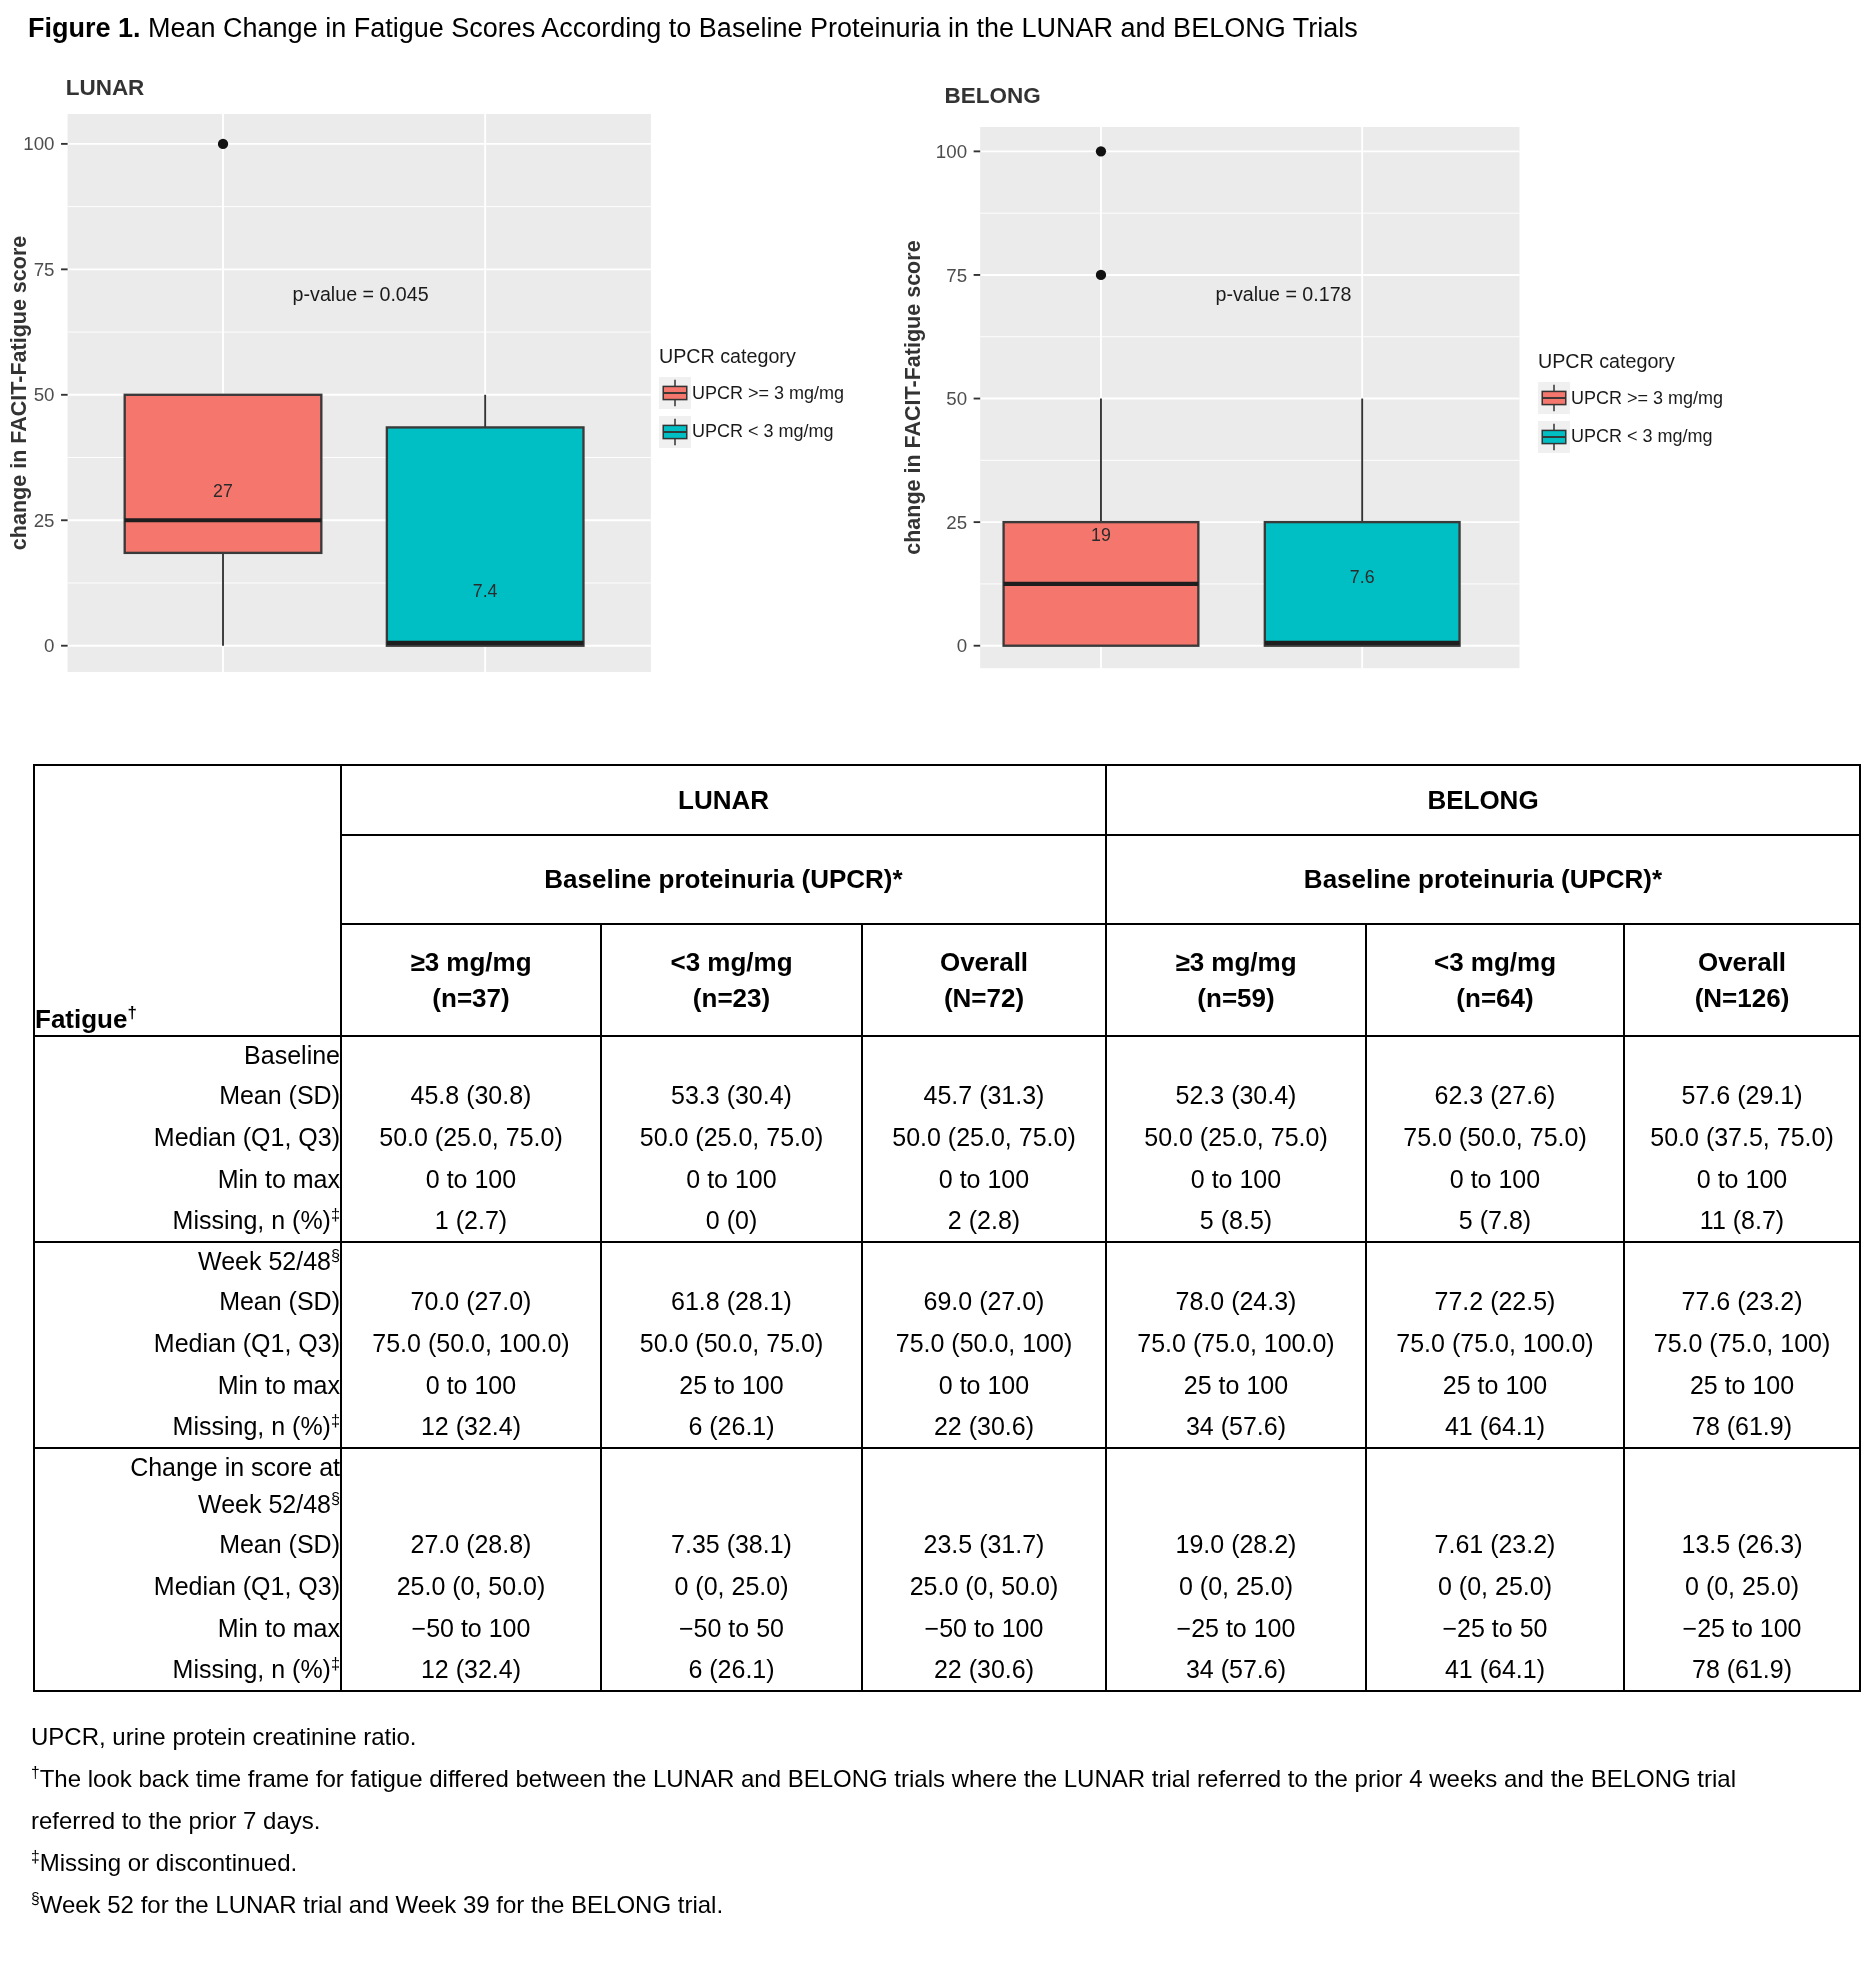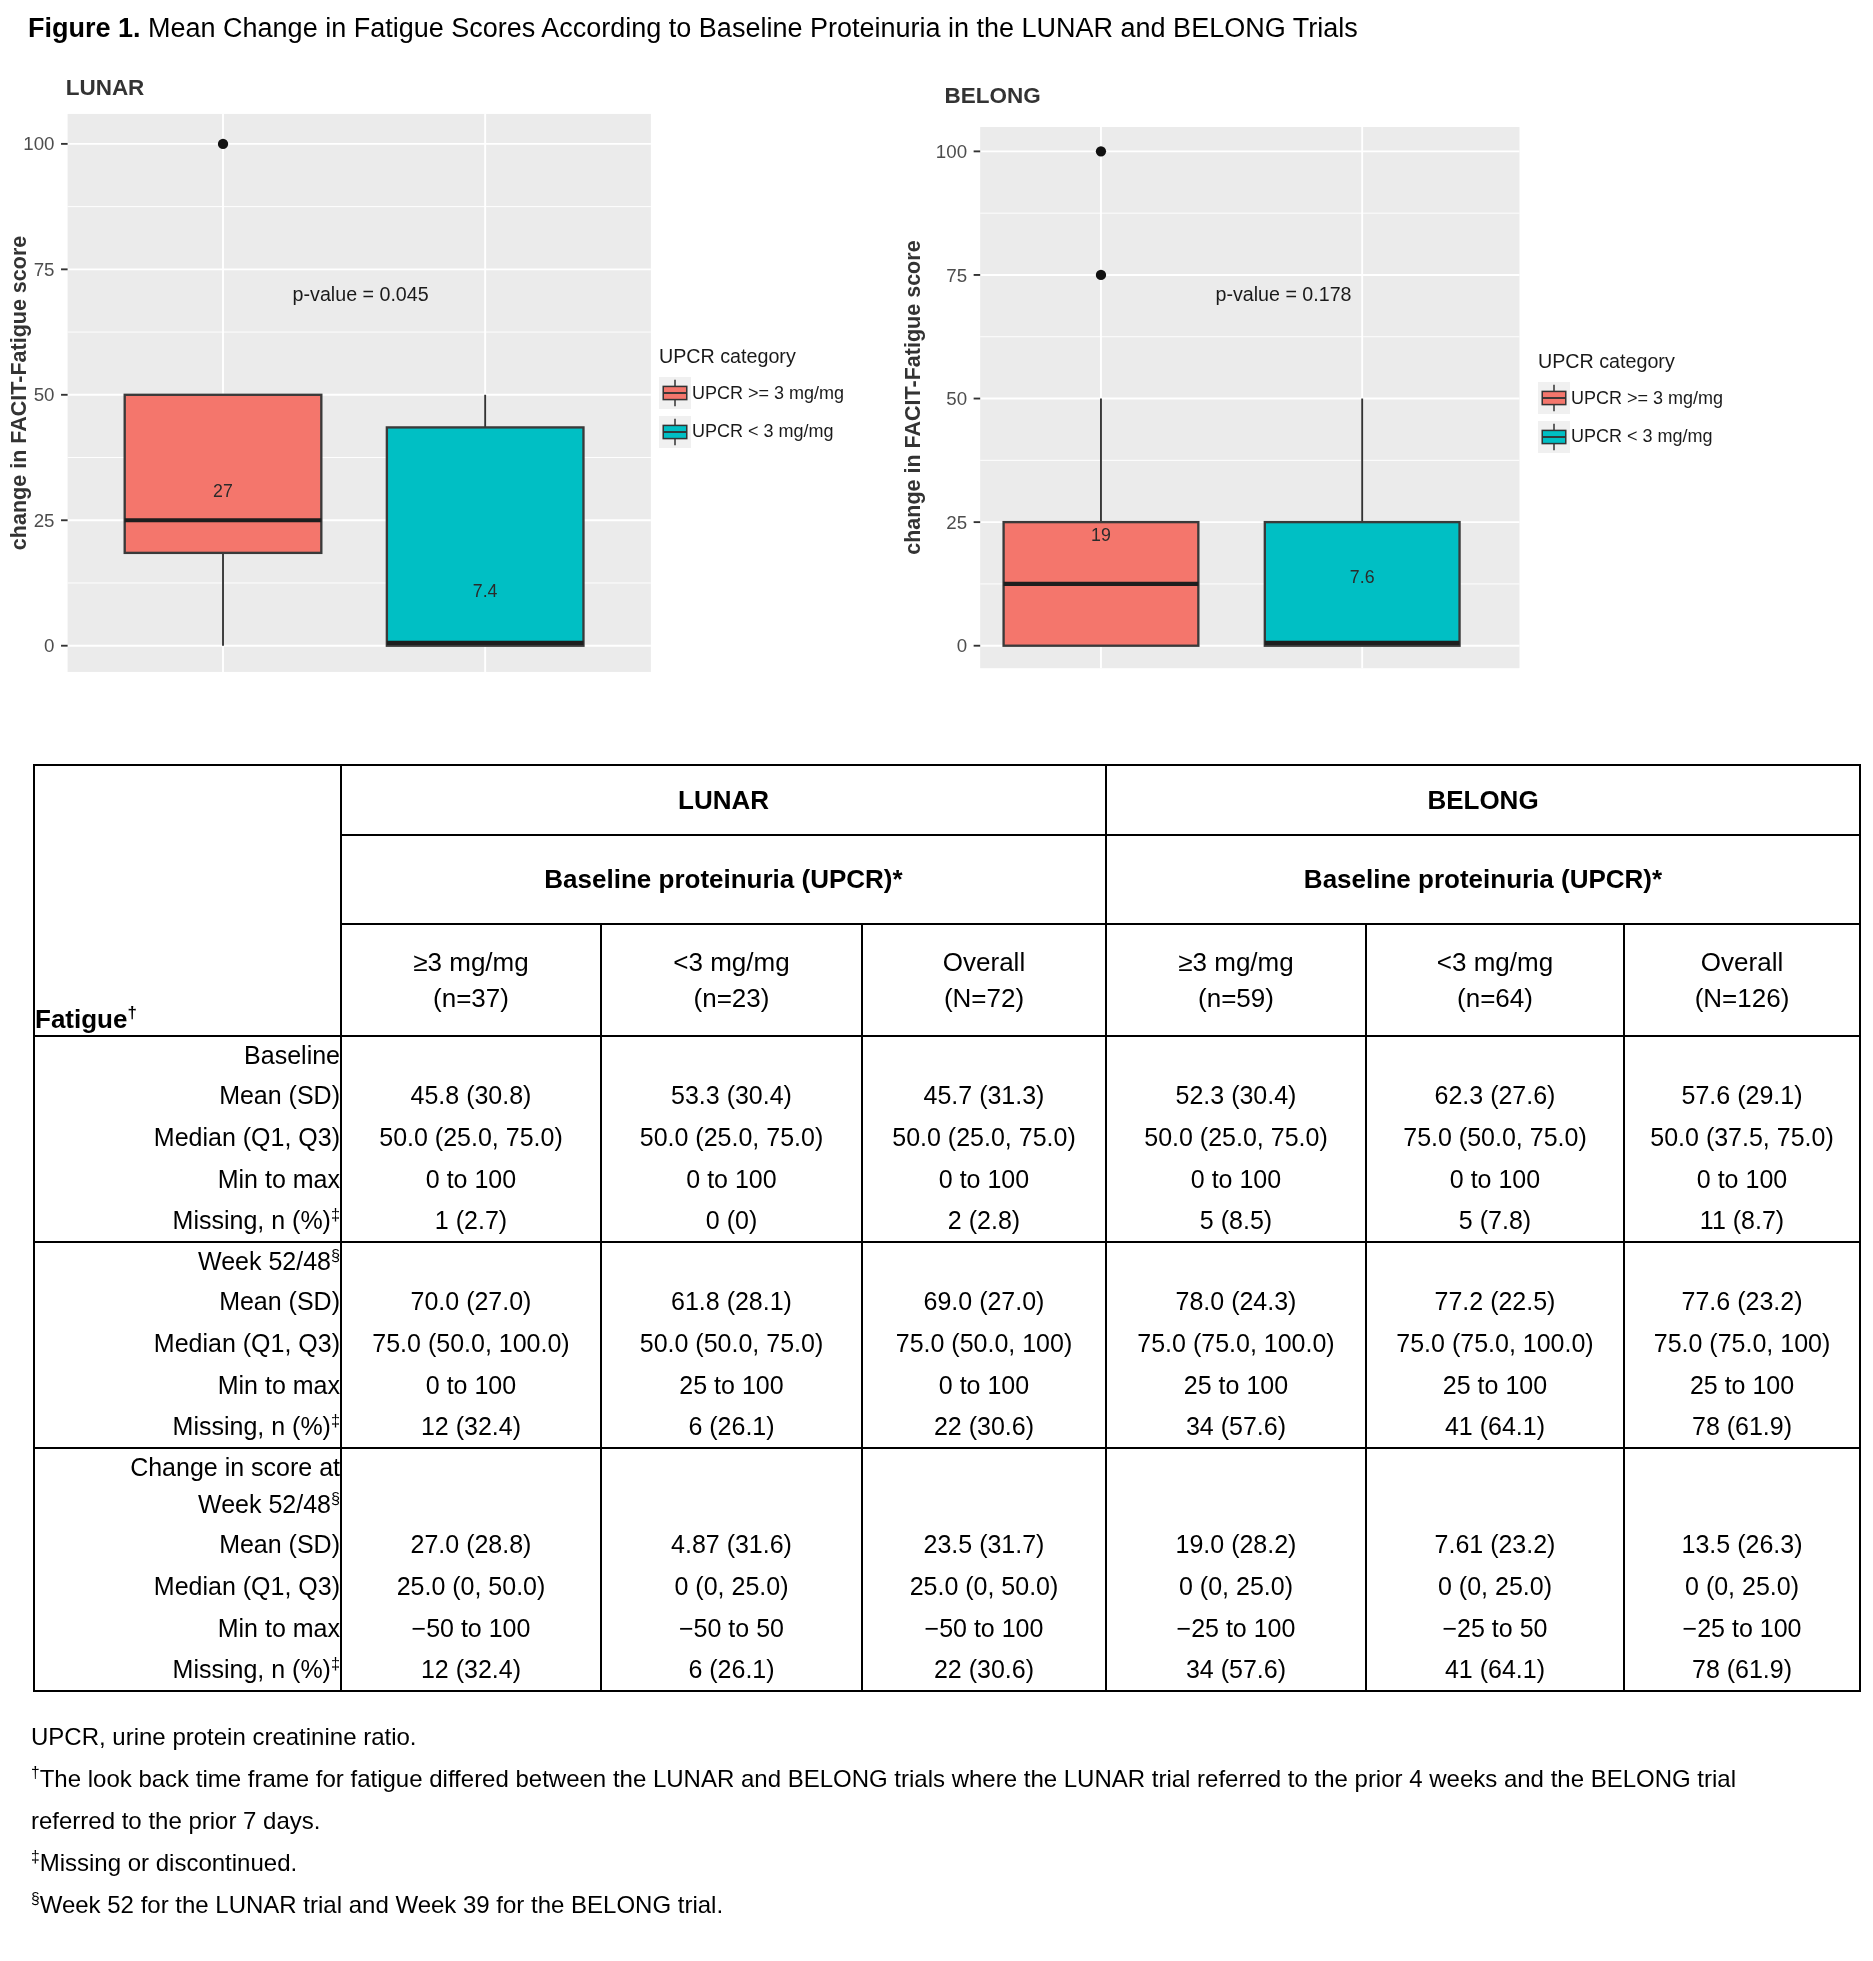--- a/index.html
+++ b/index.html
@@ -18,21 +18,21 @@
   .legend-item{display:flex;align-items:center;gap:1px;margin-bottom:6.6px}
   .legend-item .legend-label{font-size:18px}
   .dtable{position:absolute;left:33px;top:764px;width:1827px;border-collapse:collapse;table-layout:fixed}
   .dtable{border:2.8px solid #000}
   .dtable th,.dtable td{border-left:2.8px solid #000;border-right:2.8px solid #000;padding:0;overflow:hidden}
   .dtable thead th{border-bottom:2.8px solid #000}
   .dtable thead td.corner{border-bottom:2.8px solid #000}
   .dtable tbody{border-bottom:2.8px solid #000;border-top:2.8px solid #000}
   .r-trial{height:70px}.r-sub{height:89px}.r-cols{height:112px}
   .trial,.subhead{font-size:26px;font-weight:bold;text-align:center;vertical-align:middle}
-  .colhead{font-size:26px;font-weight:normal;text-align:center;vertical-align:middle;line-height:36px}
+  .colhead{font-size:26px;font-weight:bold;text-align:center;vertical-align:middle;line-height:36px}
   .corner{vertical-align:bottom;text-align:left;padding:0 0 15px 34px;font-size:26px;font-weight:bold}
   .rowlabel{text-align:right;font-size:25px;vertical-align:middle}
   .sectionlabel{padding:13px 0 5.6px 34px;line-height:37px;vertical-align:top}
   .stat{padding-left:58px}
   .val{text-align:center;font-size:25px;vertical-align:middle}
   tr[data-name="stat-row"]{height:42px}
   sup{font-size:65%;vertical-align:super;line-height:0}
   .footnotes{position:absolute;left:31px;top:1716px;width:1761px;font-size:24px;line-height:42px}
 </style>
 </head>
@@ -333,21 +333,21 @@
           <td class="val" data-name="empty-cell"></td>
           <td class="val" data-name="empty-cell"></td>
           <td class="val" data-name="empty-cell"></td>
           <td class="val" data-name="empty-cell"></td>
         </tr>
         <tr data-name="stat-row">
           <td class="rowlabel stat" data-name="stat-label">
             <div>Mean (SD)</div>
           </td>
           <td class="val" data-name="value-cell">27.0 (28.8)</td>
-          <td class="val" data-name="value-cell">4.87 (31.6)</td>
+          <td class="val" data-name="value-cell">7.35 (38.1)</td>
           <td class="val" data-name="value-cell">23.5 (31.7)</td>
           <td class="val" data-name="value-cell">19.0 (28.2)</td>
           <td class="val" data-name="value-cell">7.61 (23.2)</td>
           <td class="val" data-name="value-cell">13.5 (26.3)</td>
         </tr>
         <tr data-name="stat-row">
           <td class="rowlabel stat" data-name="stat-label">
             <div>Median (Q1, Q3)</div>
           </td>
           <td class="val" data-name="value-cell">25.0 (0, 50.0)</td>

